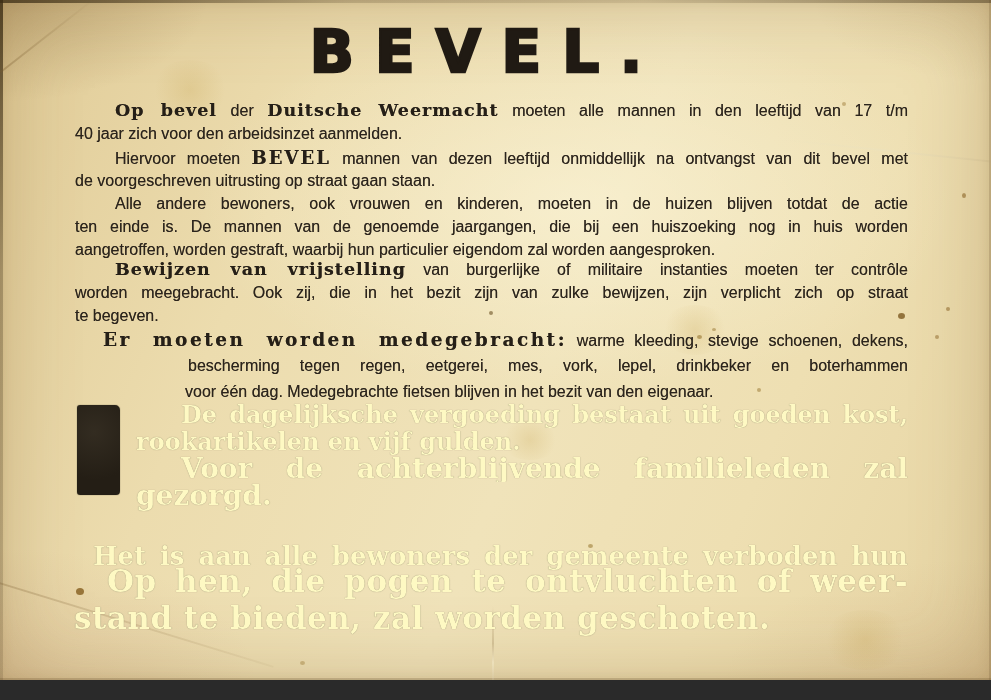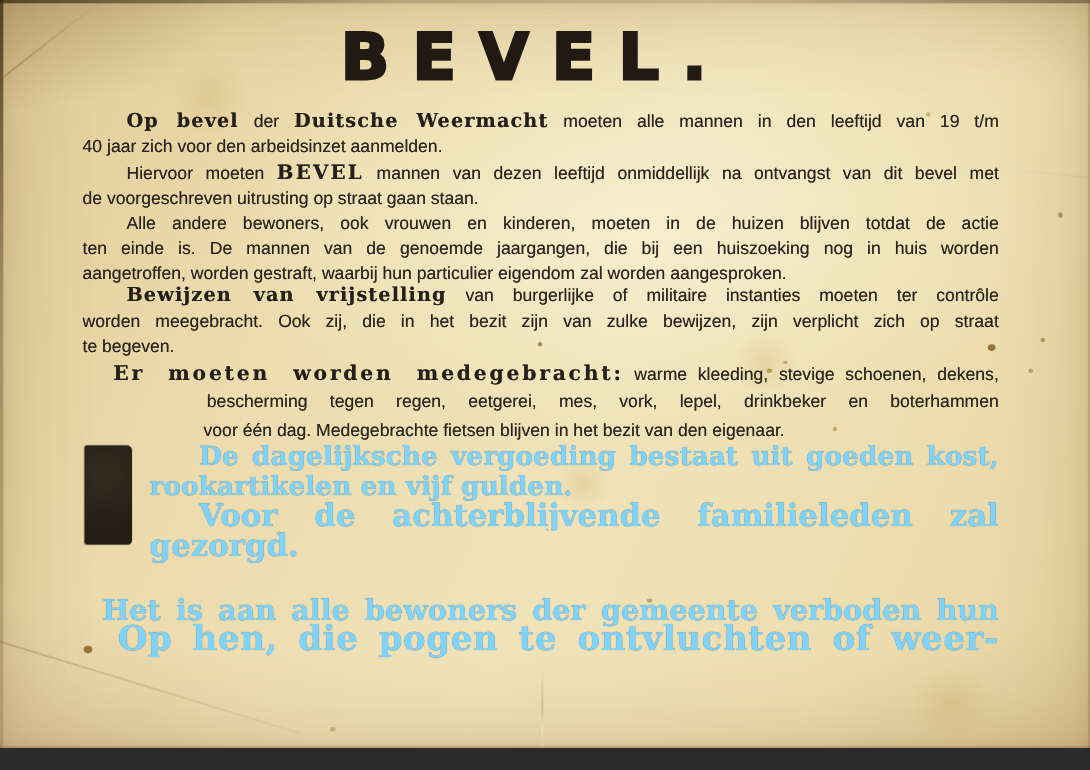--- a/index.html
+++ b/index.html
@@ -49,21 +49,21 @@
   .ld-caps{font-family:"DejaVu Serif",serif;font-weight:bold;font-size:18px;letter-spacing:2px;color:#251f17;}
   #p1{top:99px;left:75px;right:83px;}
   #p2{top:146px;left:75px;right:83px;}
   #p3{top:192px;left:75px;right:83px;}
   #p4{top:258px;left:75px;right:83px;}
   #p5{top:327px;left:75px;right:83px;line-height:25px;}
   #p5 .jline{height:26px;}
   #p5 .l1{padding-left:28px;}
   #p5 .l2{padding-left:113px;}
   #p5 .l3{padding-left:110px;}
-  .big{font-family:"DejaVu Serif",serif;font-weight:bold;color:#7dd3fc;
+  .big{font-family:"DejaVu Serif",serif;font-weight:bold;color:#fef9c3;
     text-shadow:0 0 .7px rgba(34,28,21,.6);}
   #p6{top:401px;left:136px;right:83px;font-size:24px;line-height:27px;}
   #p6 .jline{height:27px;}
   #p7{top:455px;left:136px;right:83px;font-size:28px;line-height:27px;}
   #p7 .jline{height:27px;}
   #p6 .l1,#p7 .l1{padding-left:45px;}
   #p8{top:506px;left:72px;right:83px;font-size:26px;line-height:30px;margin-top:35px;}
   #p8 .jline{height:30px;}
   #p8 .l1{padding-left:21px;}
   #p9{top:563px;left:74px;right:83px;font-size:31px;line-height:36px;letter-spacing:.5px;}
@@ -102,21 +102,21 @@
   <div class="stain" style="left:588px;top:544px;width:5px;height:4px;background:#96742e;opacity:.55;"></div>
   <div class="stain" style="left:842px;top:102px;width:4px;height:4px;background:#96742e;opacity:.45;"></div>
   <div class="stain" style="left:489px;top:311px;width:4px;height:4px;background:#6b5124;opacity:.6;"></div>
   <div class="stain" style="left:300px;top:661px;width:5px;height:4px;background:#96742e;opacity:.4;"></div>
   <div class="stain" style="left:757px;top:388px;width:4px;height:4px;background:#96742e;opacity:.5;"></div>
 
   <h1 class="title">BEVEL.</h1>
 
   <div class="para ink" id="p1">
     <div class="ln jline ind40">
-      <span class="ld">Op bevel</span><span> der </span><span class="ld">Duitsche Weermacht</span><span> moeten alle mannen in den leeftijd van 19 t/m</span>
+      <span class="ld">Op bevel</span><span> der </span><span class="ld">Duitsche Weermacht</span><span> moeten alle mannen in den leeftijd van 17 t/m</span>
     </div>
     <div class="ln">40 jaar zich voor den arbeidsinzet aanmelden.</div>
   </div>
 
   <div class="para ink" id="p2">
     <div class="ln jline ind40">
       <span>Hiervoor moeten </span><span class="ld-caps">BEVEL</span><span> mannen van dezen leeftijd onmiddellijk na ontvangst van dit bevel met</span>
     </div>
     <div class="ln">de voorgeschreven uitrusting op straat gaan staan.</div>
   </div>
@@ -155,14 +155,15 @@
     <div class="ln">gezorgd.</div>
   </div>
 
   <div class="para big" id="p8">
     <div class="ln jline l1">Het is aan alle bewoners der gemeente verboden hun</div>
     <div class="ln"><span class="dotafter"></span></div>
   </div>
 
   <div class="para big" id="p9">
     <div class="ln jline l1">Op hen, die pogen te ontvluchten of weer-</div>
+    <div class="ln">stand te bieden, zal worden geschoten.</div>
   </div>
 </div>
 
 </body></html>

